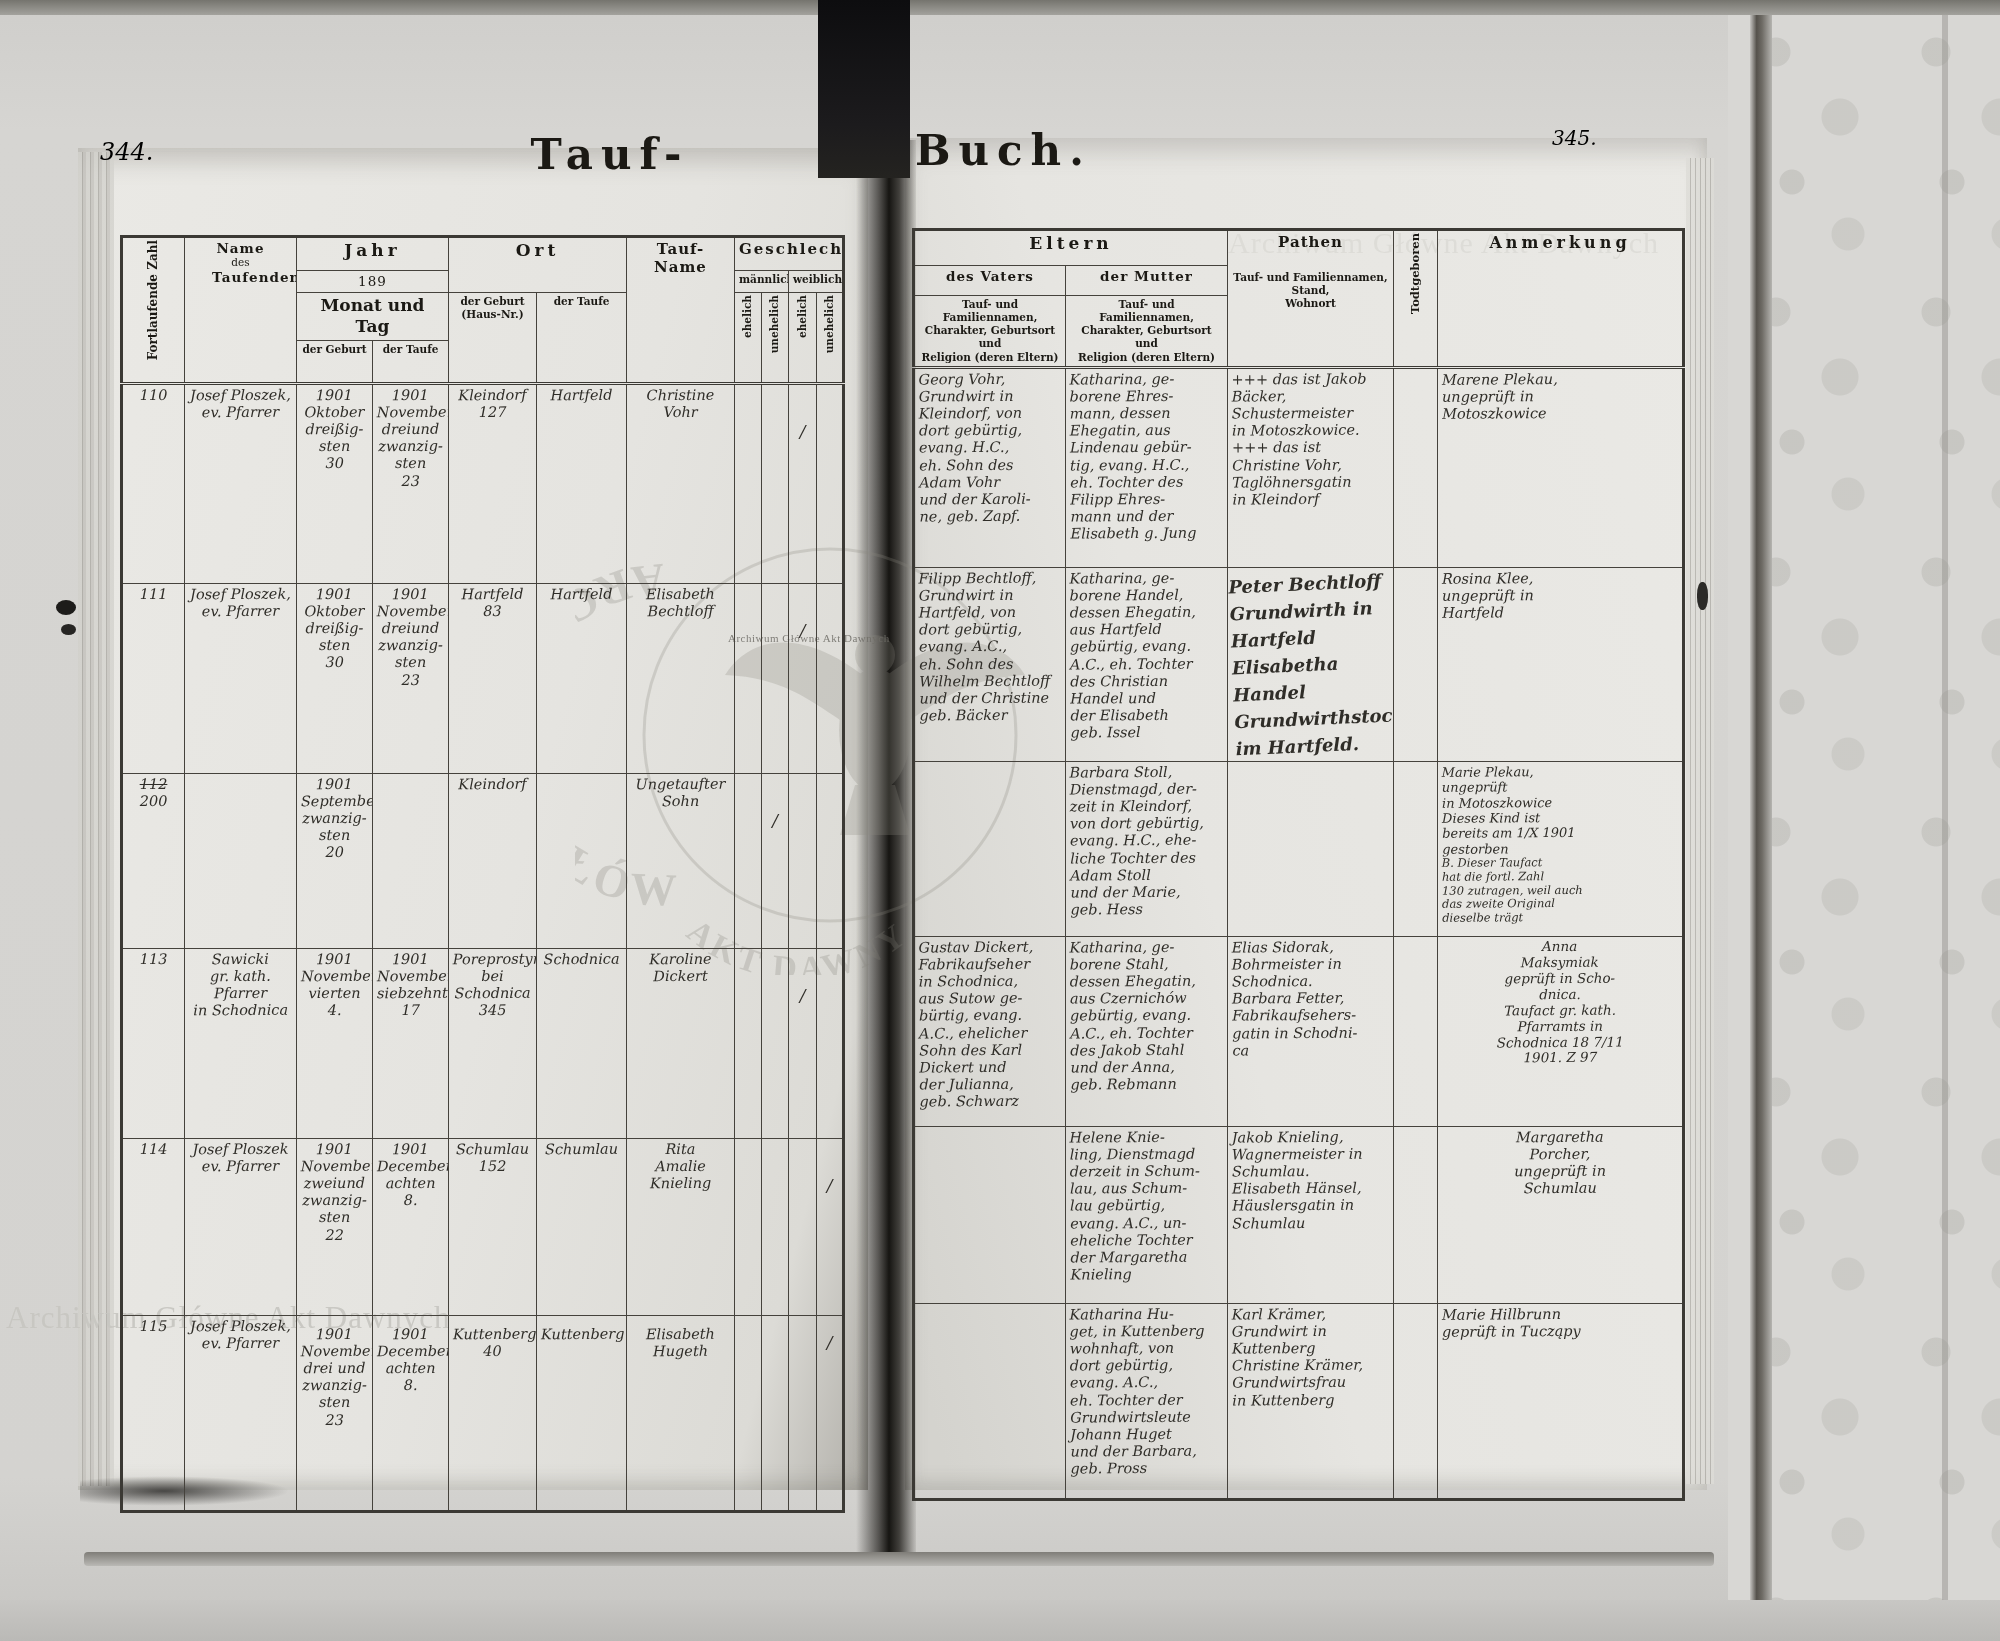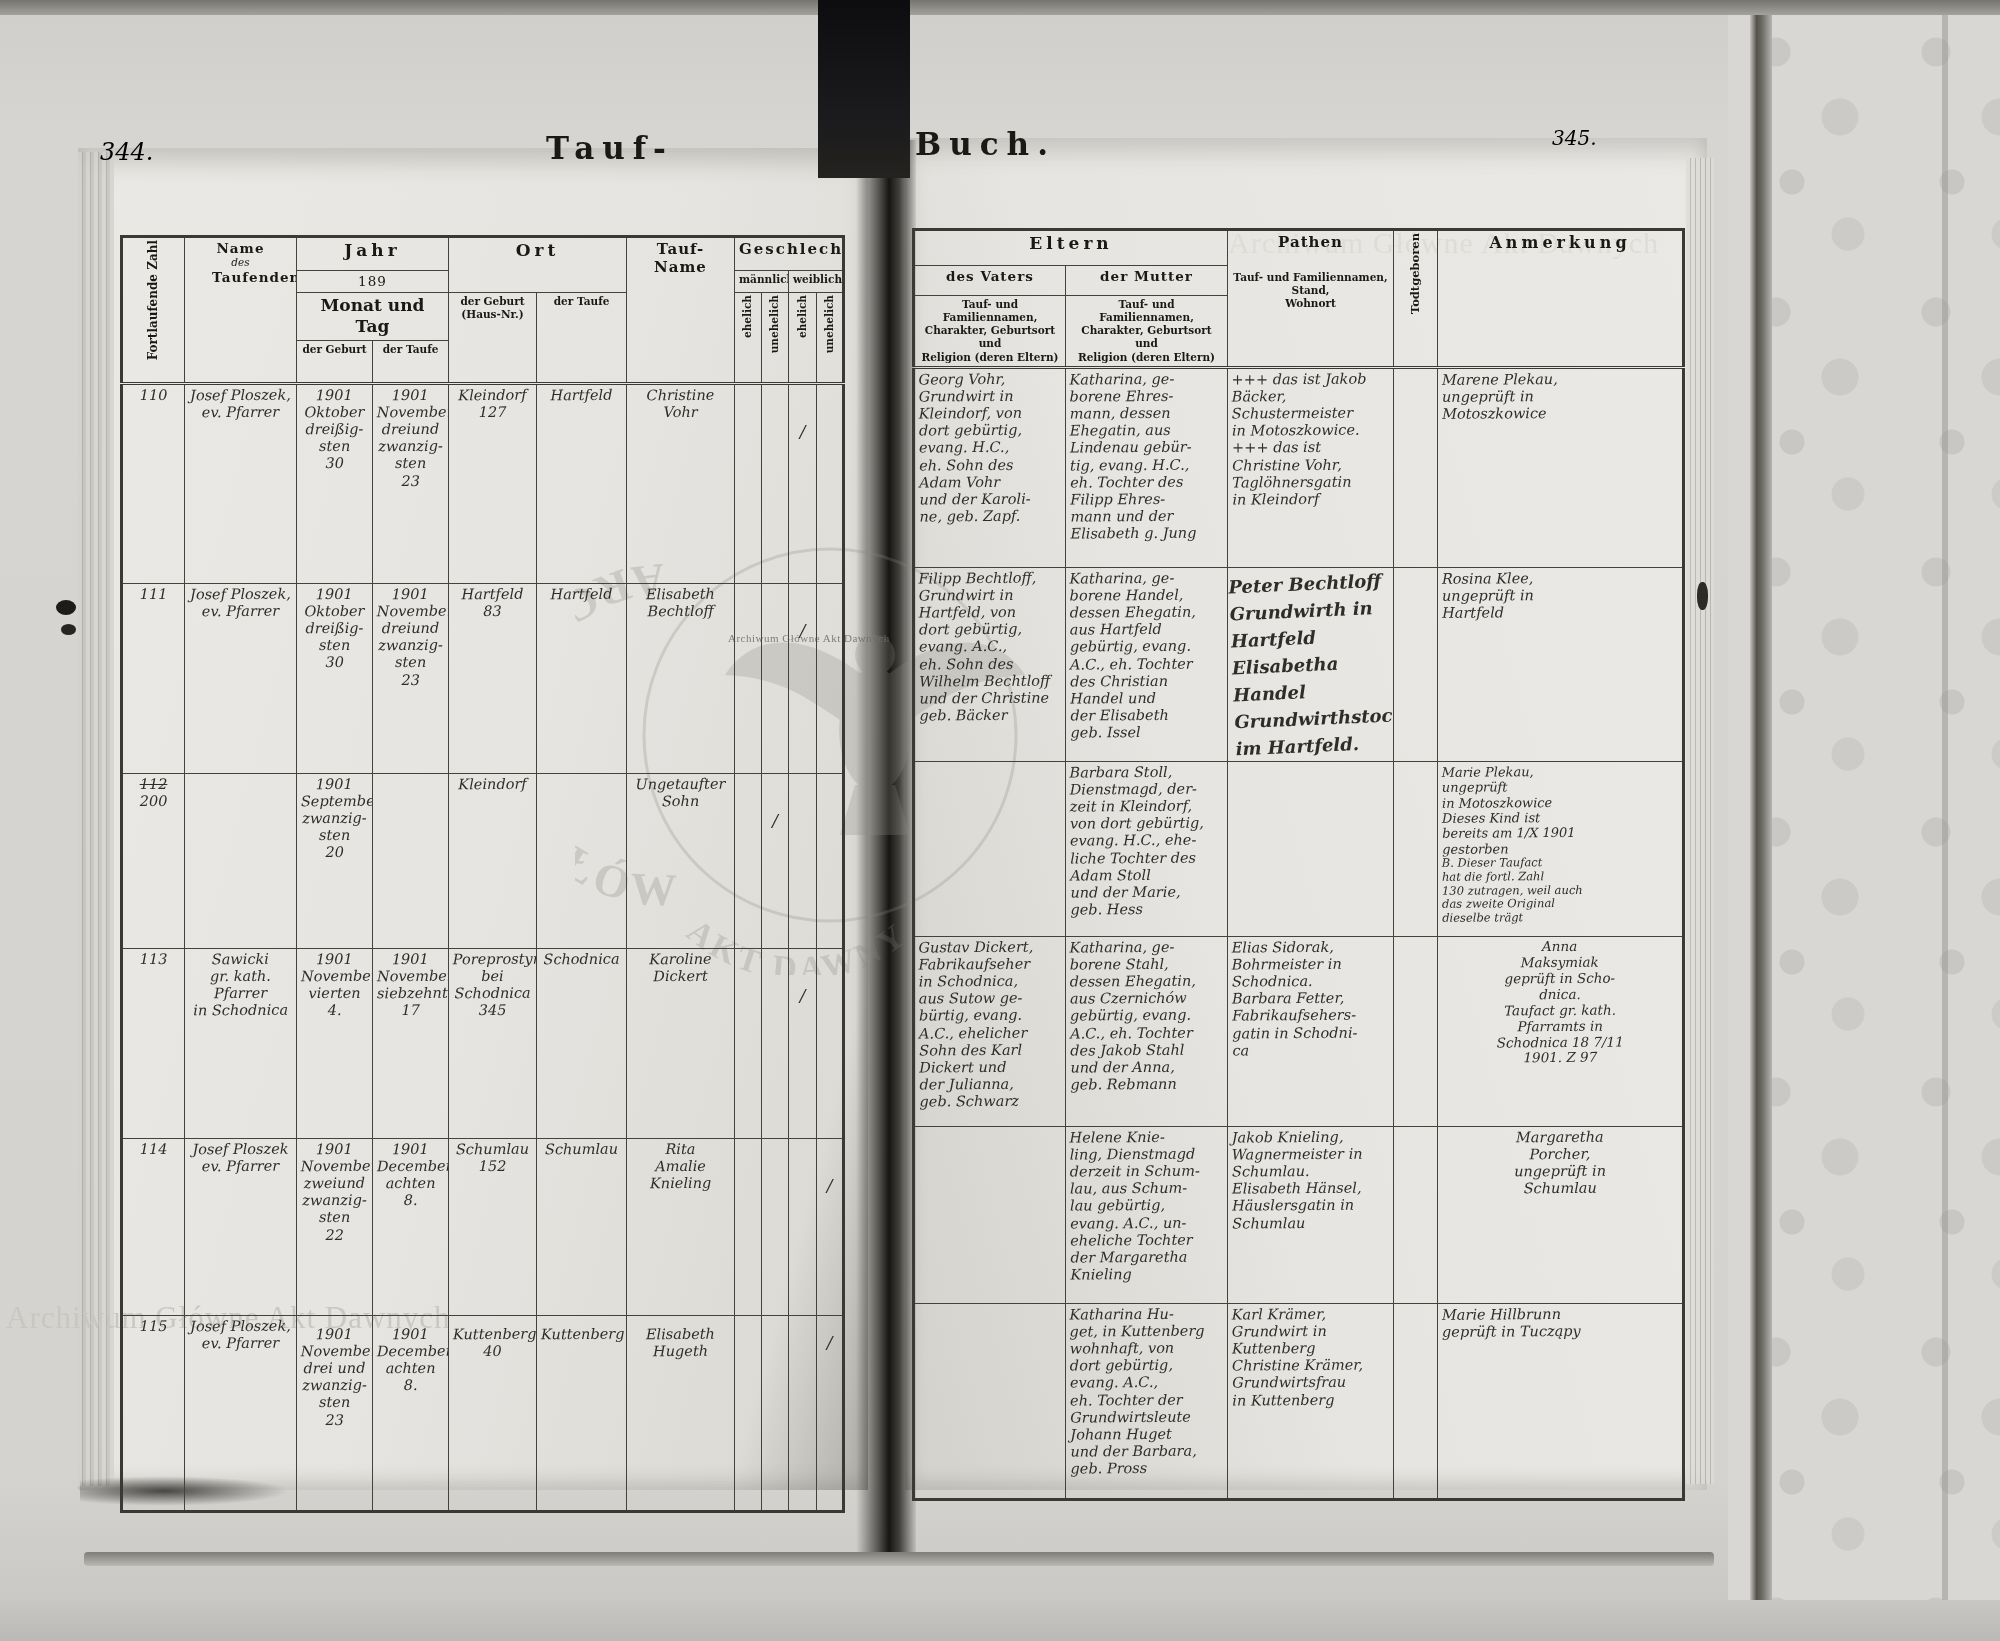--- a/index.html
+++ b/index.html
@@ -35,21 +35,21 @@
     background:repeating-linear-gradient(90deg,#dddcd7 0 4px,#b1afa9 4px 5px);opacity:.8;}
   .gutter{left:856px;top:140px;width:60px;height:1420px;
     background:linear-gradient(90deg,rgba(40,38,34,0) 0%,rgba(32,30,27,.7) 38%,#161512 55%,rgba(40,38,34,.85) 72%,rgba(95,92,86,.12) 100%);}
   .spine-top{left:818px;top:0;width:92px;height:178px;background:linear-gradient(180deg,#0d0d0f,#1c1b1d 70%,#242320);}
   .book-bottom-shadow{left:84px;top:1552px;width:1630px;height:14px;background:linear-gradient(#7f7d78,#bab9b5);border-radius:4px;}
   .blob1{left:56px;top:600px;width:20px;height:15px;background:#1d1c1a;border-radius:50%;}
   .blob2{left:61px;top:624px;width:15px;height:11px;background:#262523;border-radius:50%;}
   .blob3{left:1697px;top:582px;width:11px;height:28px;background:#2c2b28;border-radius:45%;}
   .smudge{left:80px;top:1476px;width:210px;height:30px;background:radial-gradient(ellipse at 40% 50%,rgba(25,24,22,.75),transparent 70%);}
   
-  .title{font-weight:bold;font-size:31px;letter-spacing:8px;color:#1b1914;font-family:"DejaVu Serif",serif;}
+  .title{font-weight:bold;font-size:42px;letter-spacing:8px;color:#1b1914;font-family:"DejaVu Serif",serif;}
   .pgnum{font-style:italic;color:#000000;font-family:"DejaVu Serif",serif;}
   .watermark{font-family:"Liberation Serif",serif;color:#dddcd7;opacity:.92;letter-spacing:1px;white-space:nowrap;}
   
   table.reg{border-collapse:collapse;table-layout:fixed;position:absolute;}
   table.reg td{border:1px solid #45423c;vertical-align:top;padding:2px 4px;overflow:hidden;}
   table.reg{border:3px solid #3b3934;}
   tr.body-first td{border-top:3px double #3b3934;}
   .ph{font-family:"DejaVu Serif",serif;font-weight:bold;color:#1b1914;text-align:center;}
   .ph-big{font-size:17px;letter-spacing:4px;}
   .ph-mid{font-size:13.5px;letter-spacing:1px;}
@@ -132,21 +132,21 @@
       <col style="width:27px">
       <col style="width:28px">
       <col style="width:27px">
   </colgroup>
   <tbody>
 
   <tr style="height:34px;">
     <td rowspan="4" class="hc"><span class="vert-span ph-sm" style="font-size:12px;">Fortlaufende Zahl</span></td>
     <td rowspan="4" class="hc">
       <span class="ph ph-mid" style="display:block;">Name</span>
-      <span class="ph ph-sm" style="display:block;font-weight:normal;font-style:italic;">des</span>
+      <span class="ph ph-sm" style="display:block;font-weight:normal;">des</span>
       <span class="ph ph-mid" style="display:block;margin-left:23px;">Taufenden</span>
     </td>
     <td colspan="2" class="hc ph ph-big">Jahr</td>
     <td colspan="2" rowspan="2" class="hc ph ph-big">Ort</td>
     <td rowspan="4" class="hc ph ph-mid" style="font-size:15px;">Tauf-Name</td>
     <td colspan="4" class="hc ph ph-big" style="letter-spacing:2px;font-size:15px;">Geschlecht</td>
   </tr>
   <tr style="height:22px;">
     <td colspan="2" class="hc ph ph-mid" style="font-weight:normal;">189</td>
     <td colspan="2" class="hc ph ph-sm">männlich</td>

